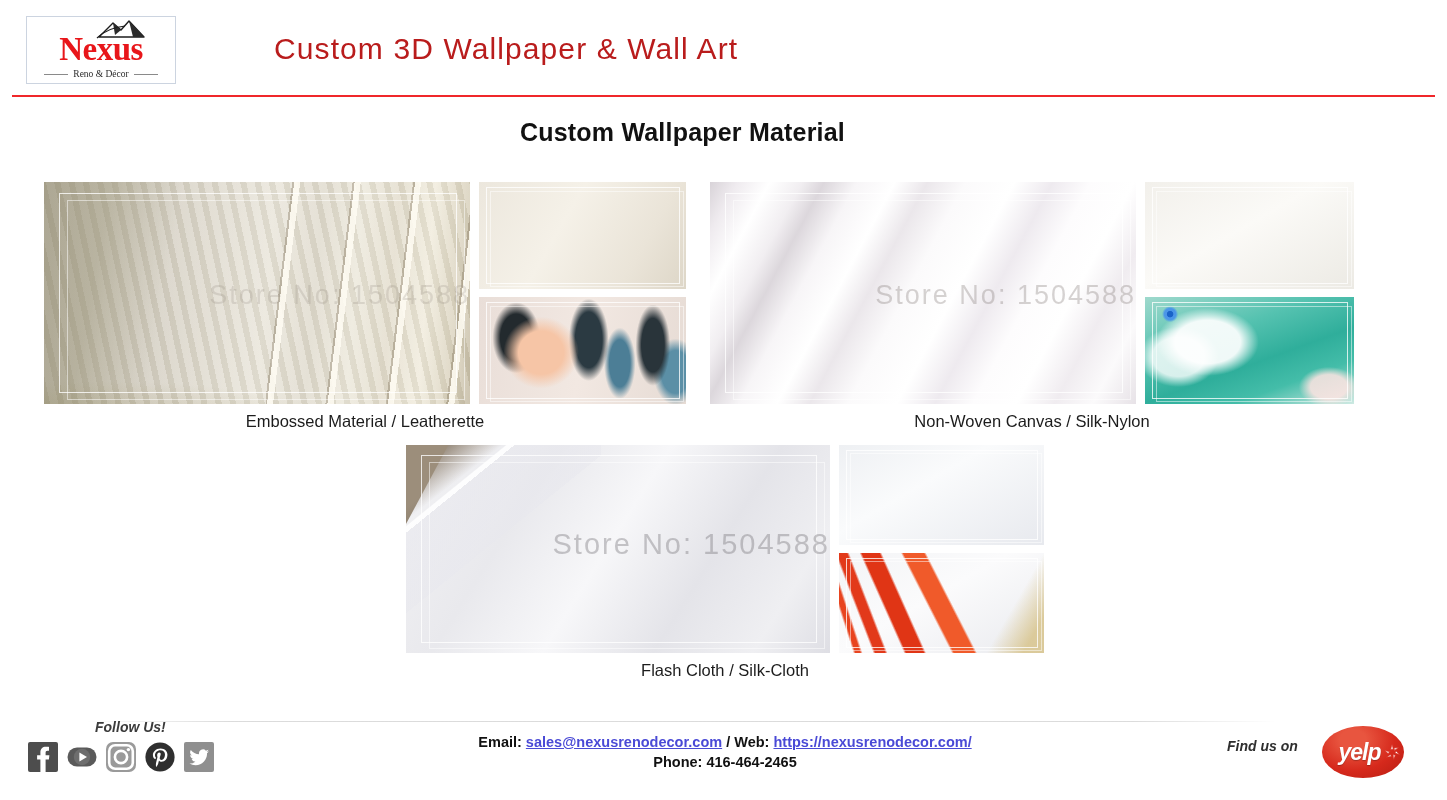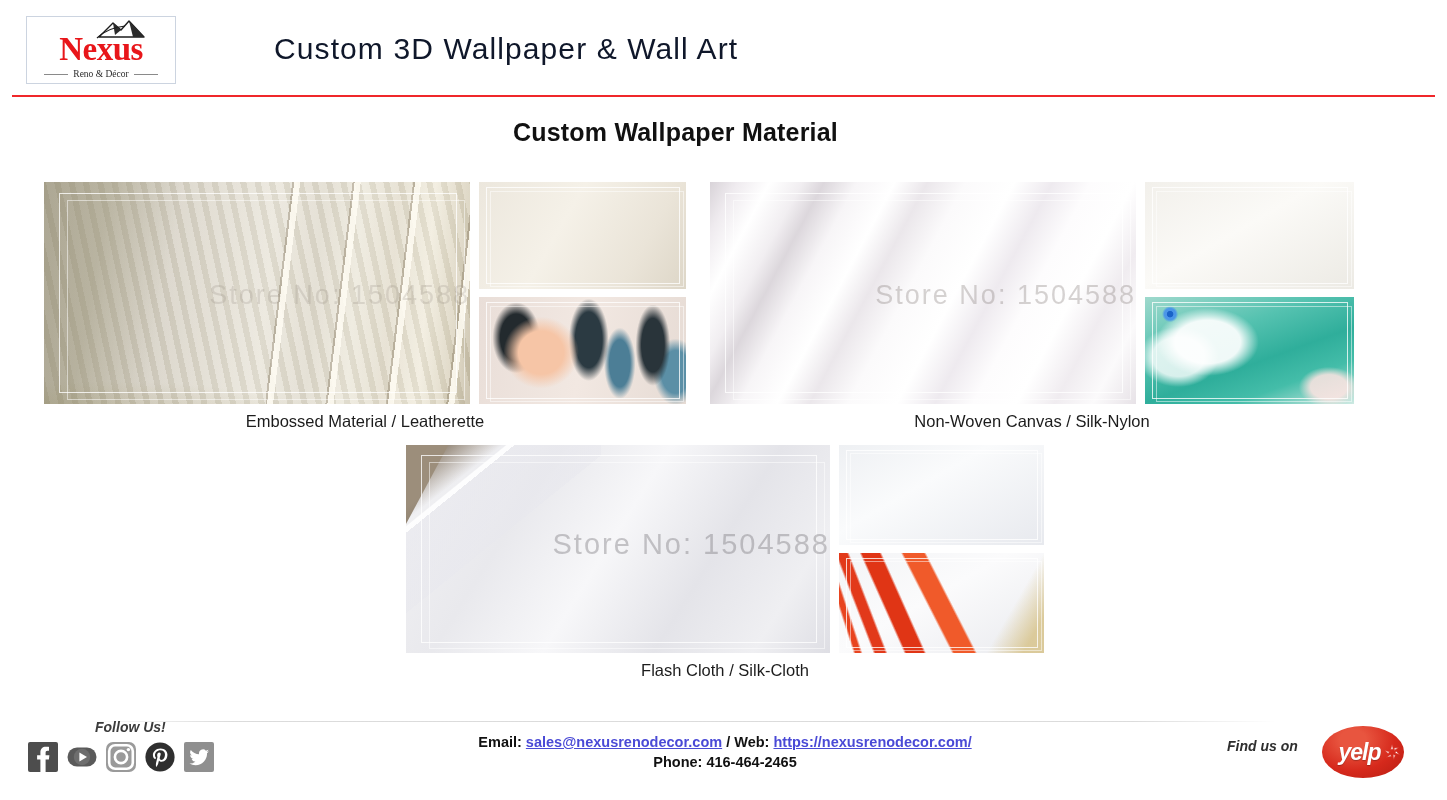--- a/index.html
+++ b/index.html
@@ -69,34 +69,34 @@
     white-space: nowrap;
   }
   .header-title {
     position: absolute;
     left: 274px; top: 30px;
     font-family: "Liberation Sans", sans-serif;
     font-weight: 300;
     font-size: 30px;
     line-height: 38px;
     letter-spacing: 1.1px;
-    color: #0f172a;
+    color: #b91c1c;
     white-space: nowrap;
   }
   .header-rule {
     position: absolute;
     left: 12px; top: 95px;
     width: 1423px; height: 2px;
     background: #f0272a;
   }
 
   
   .section-title {
     position: absolute;
-    left: 1px; top: 118px;
+    left: 8px; top: 118px;
     width: 1349px;
     text-align: center;
     font-family: "Liberation Sans", sans-serif;
     font-weight: bold;
     font-size: 25px;
     letter-spacing: 0.2px;
     color: #111111;
   }
 
   

